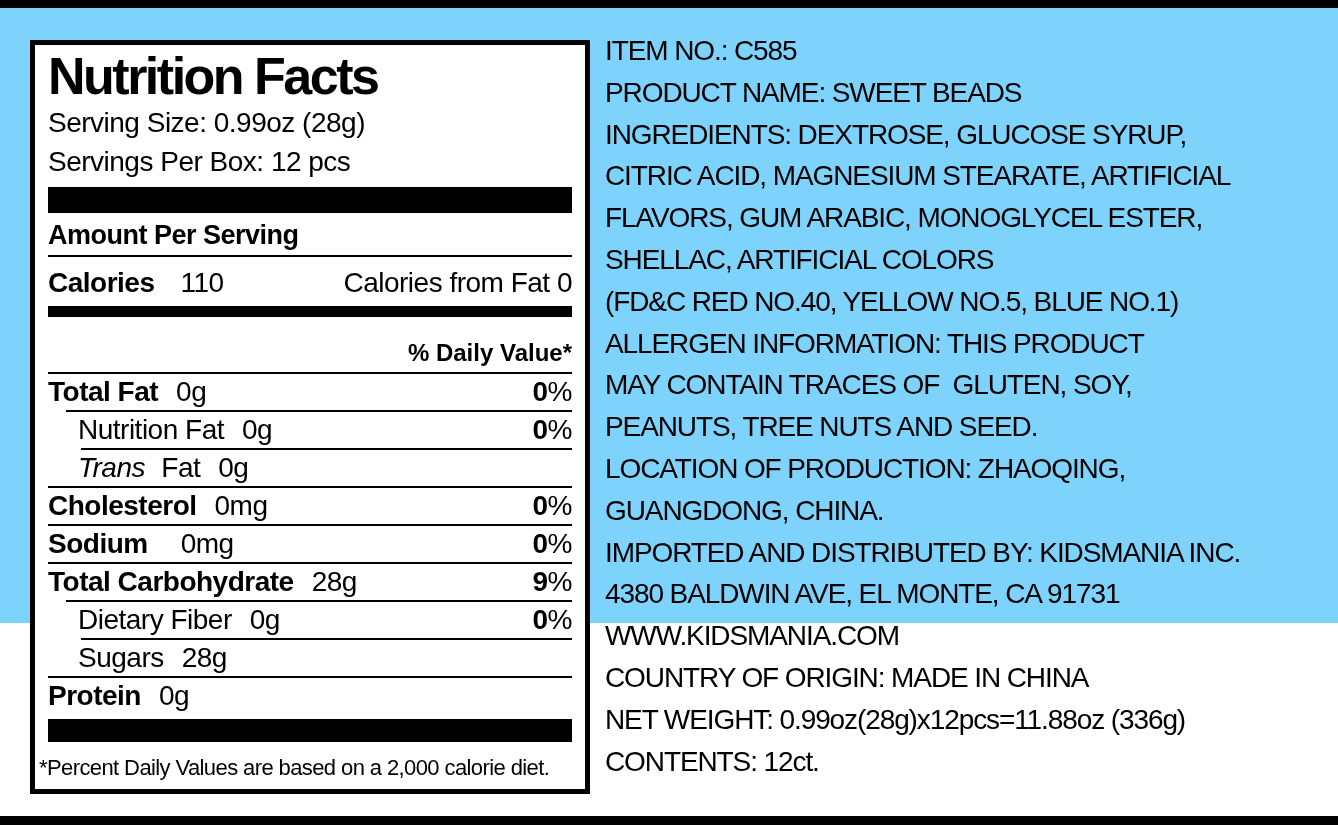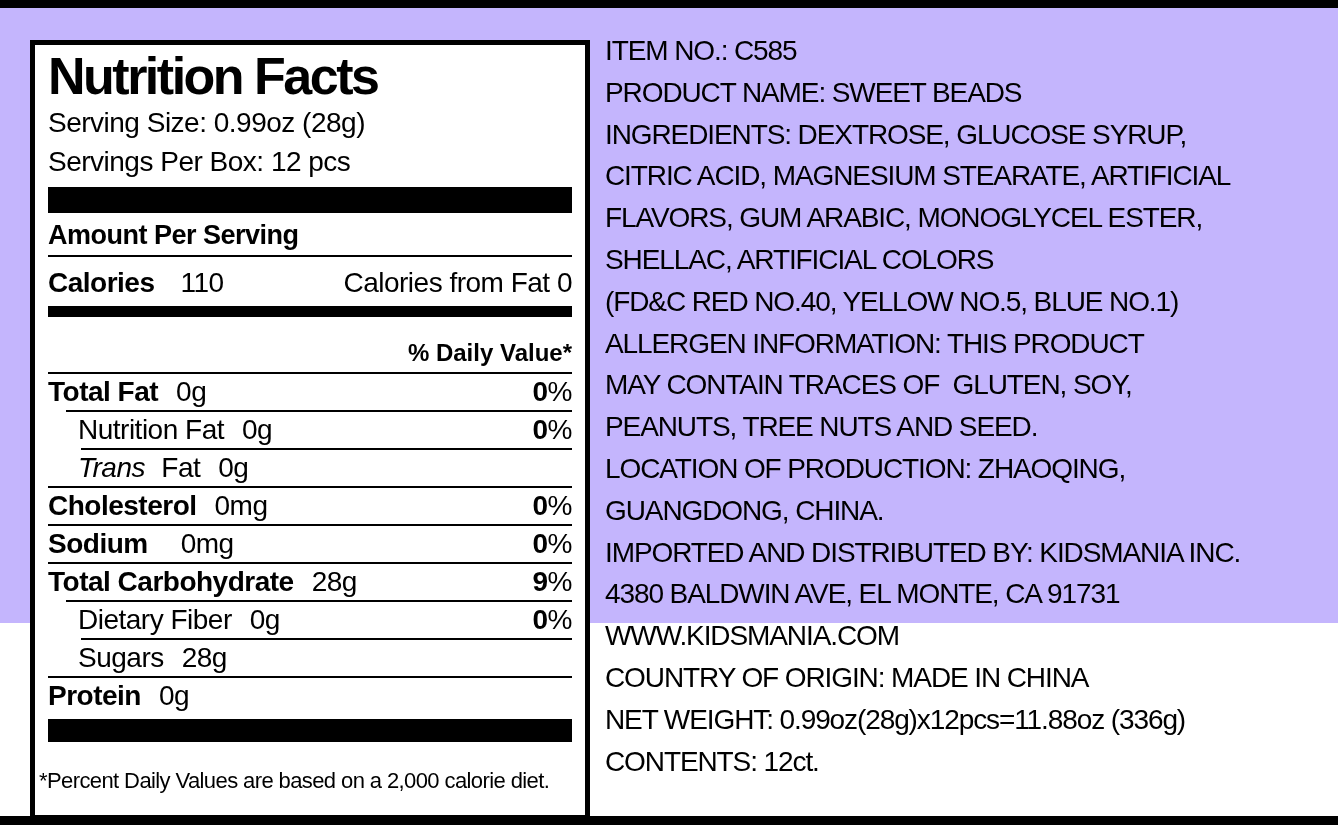--- a/index.html
+++ b/index.html
@@ -4,21 +4,21 @@
 <style>
   * { box-sizing: border-box; }
   html, body {
     margin: 0; padding: 0;
     width: 1338px; height: 825px;
     background: #ffffff;
     color: #000000;
     font-family: "Liberation Sans", sans-serif;
     overflow: hidden;
   }
-  .page { position: relative; width: 1338px; height: 623px; background: #c4b5fd; }
+  .page { position: relative; width: 1338px; height: 623px; background: #7dd3fc; }
 
   .top-rule    { position: absolute; left: 0; top: 0;    width: 1338px; height: 8px;  background: #000; }
   .bottom-rule { position: absolute; left: 0; top: 816px; width: 1338px; height: 9px; background: #000; }
 
   
   .nf-box {
     position: absolute; left: 30px; top: 40px;
     width: 560px; min-height: 742px;
     border: 5px solid #000;
     padding: 4px 13px 8px;
@@ -64,21 +64,21 @@
   .amt { margin-left: 9px; white-space: pre; }
   .nrow.gap .amt { margin-left: 24px; }
   .dv { margin-left: auto; }
   .dv .pct { font-weight: normal; }
   .sep { height: 2px; background: #000; }
   .sep.in1 { margin-left: 18px; }
   .sep.in2 { margin-left: 33px; }
 
   .nf-foot {
     font-size: 22px; letter-spacing: -0.6px;
-    padding-top: 13px; margin: 13px -9px;
+    padding-top: 13px; margin: 0 -9px;
     white-space: nowrap;
   }
 
   
   .info-col { position: absolute; left: 605px; top: 30px; width: 714px; }
   .info-line {
     font-size: 28px; line-height: 41.8px;
     letter-spacing: -1.1px; white-space: pre;
   }
 </style>

